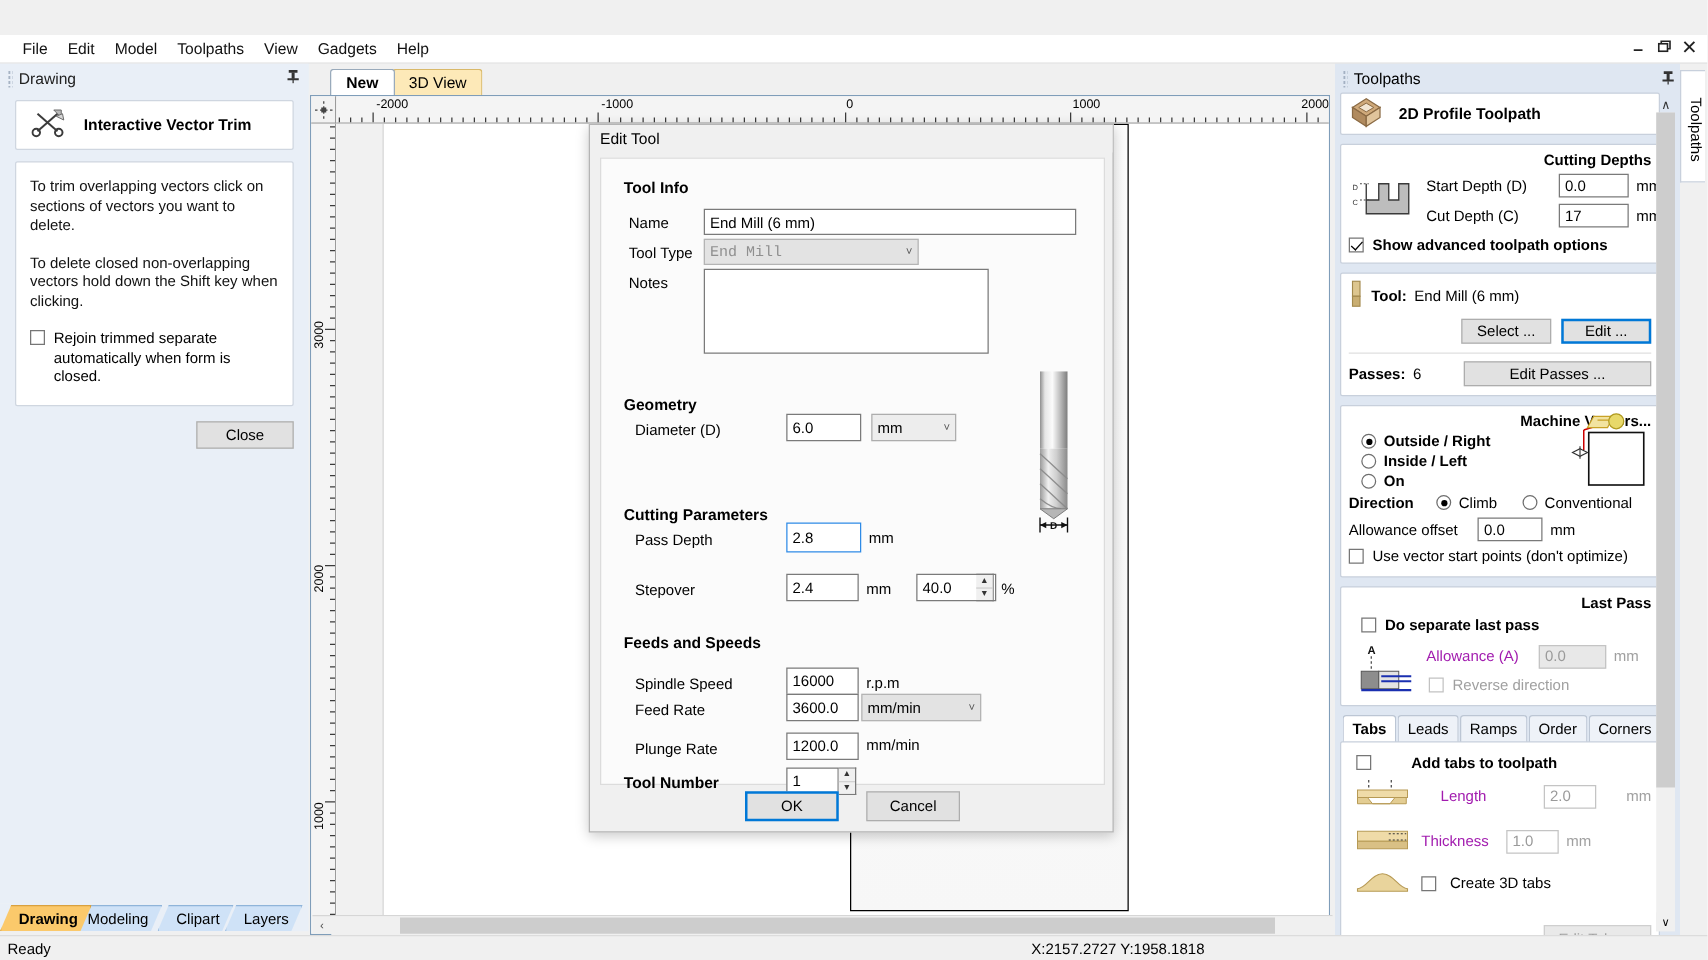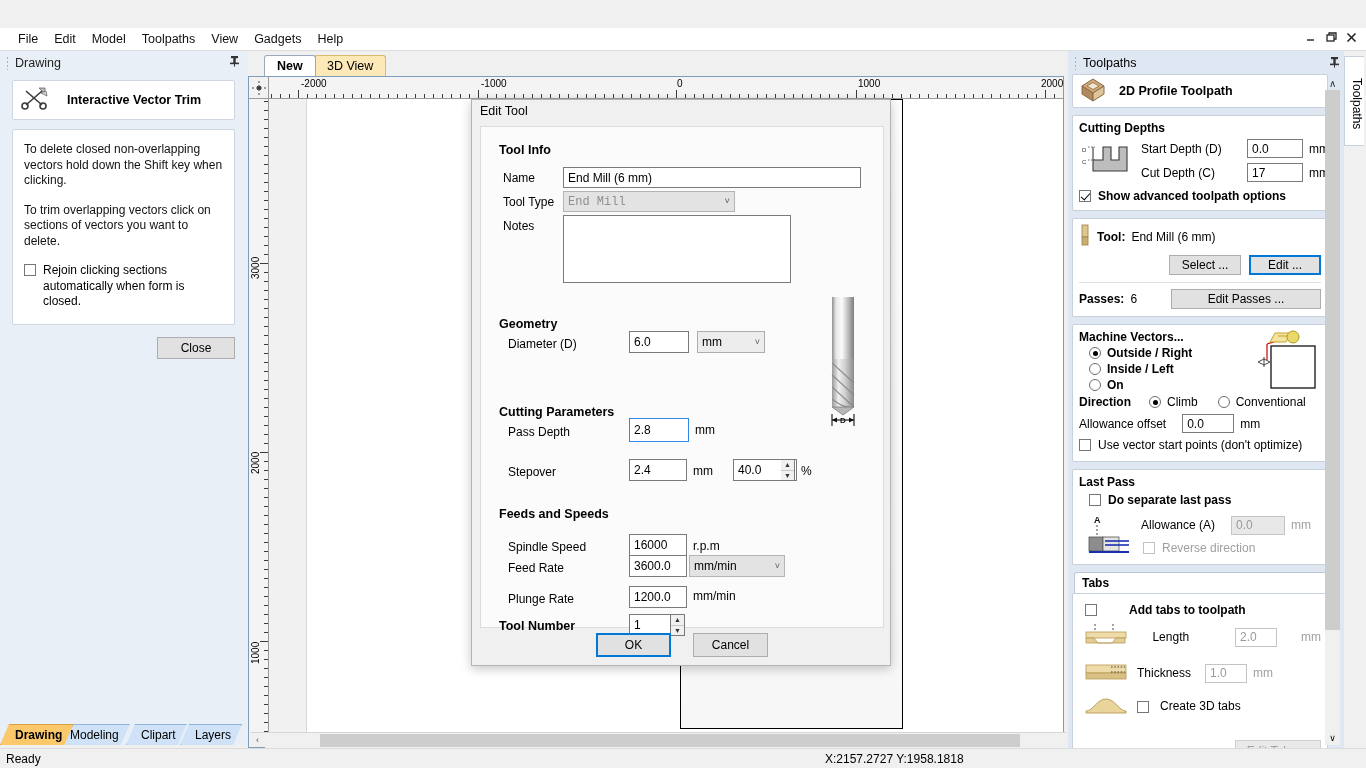--- a/index.html
+++ b/index.html
@@ -46,21 +46,21 @@
   }
   .grip { width:4px; height:14px; margin-right:5px;
     background-image: radial-gradient(#9aa8bb 40%, transparent 41%);
     background-size:3px 4px; opacity:.85; }
   .dock-pin { margin-left:auto; margin-right:7px; color:#333; font-size:12px; }
   .dock-body { position:absolute; left:0; top:23px; width:247px; height:649px; padding:6px 12px 0 12px; }
 
   .panel-card {
     background:#fff; border:1px solid #cfd6e0; border-radius:2px;
   }
-  .tool-header { height:40px; display:flex; align-items:center; padding:0 8px; margin-bottom:9px; }
+  .tool-header { height:40px; display:flex; align-items:center; padding:0 8px; margin-bottom:9px;text-align:right; }
   .tool-header .icon { width:34px; height:30px; flex:0 0 34px; position:relative; }
   .tool-header .label { font-weight:bold; font-size:12.5px; margin-left:12px; }
 
   .help-card { padding:12px 11px 14px 11px; }
   .help-card p { margin:0 0 14px 0; font-size:12px; line-height:15.5px; color:#111; }
   .chk-row { display:flex; align-items:flex-start; gap:7px; }
   .chk {
     width:12px; height:12px; border:1px solid #767676; background:#fff;
     flex:0 0 12px; margin-top:1px; position:relative;
   }
@@ -146,21 +146,21 @@
   .right-dock {
     position:absolute; left:1068px; top:51px; width:276px; height:697px;
     background:#dfe7f2;
   }
   .rd-head { height:23px; display:flex; align-items:center; padding-left:6px; font-size:12.5px; }
   .rd-body { position:absolute; left:4px; top:23px; width:256px; bottom:10px; }
   .grp {
     background:#fff; border:1px solid #c8d0dc; border-radius:2px;
     margin-bottom:7px; padding:5px 6px 7px 6px; position:relative;
   }
-  .grp-title { font-weight:bold; font-size:12px; margin-bottom:2px; }
+  .grp-title { font-weight:bold; font-size:12px; margin-bottom:2px;text-align:right; }
   .tp-header { display:flex; align-items:center; height:34px; padding-left:4px; }
   .tp-header .tp-label { font-weight:bold; font-size:12.5px; margin-left:12px; }
 
   .fld {
     border:1px solid #7a7a7a; background:#fff; height:19px; font-size:12px;
     padding:1px 4px; font-family:"Liberation Sans", sans-serif; color:#000;
   }
   .fld.focus { border:1px solid #2e8ae6; }
   .fld.dis { background:#e8e8e8; color:#9a9a9a; border-color:#c4c4c4; }
   .unit { font-size:12px; }
@@ -203,21 +203,21 @@
     background:#f0f0f0; border:1px solid #b4b4b4;
     box-shadow:0 3px 10px rgba(0,0,0,.22);
   }
   .dlg-title { height:22px; display:flex; align-items:center; padding-left:8px; font-size:12.5px; background:#f0f0f0; }
   .dlg-inner {
     position:absolute; left:8px; top:26px; width:404px; height:502px;
     background:#fbfbfb; border:1px solid #dcdcdc;
   }
   .sec-title { font-weight:bold; font-size:12.5px; }
   .lbl { font-size:12px; }
-  .lbl.dis { color:#000000; }
+  .lbl.dis { color:#a21caf; }
   .dlg-buttons { position:absolute; left:0; top:533px; width:420px; display:flex; justify-content:center; gap:22px; }
   .dlg-btn { min-width:75px; padding:4px 10px; font-size:12px; background:#e1e1e1; border:1px solid #adadad; text-align:center;}
   .dlg-btn.default { border:2px solid #0078d7; padding:3px 9px; }
 
   .spin { width:14px; height:19px; display:flex; flex-direction:column; border:1px solid #7a7a7a; border-left:none; }
   .spin div { flex:1; display:flex; align-items:center; justify-content:center; font-size:7px; background:#f0f0f0; color:#333; }
   .spin div:first-child { border-bottom:1px solid #c8c8c8; }
 
   .sel {
     height:21px; border:1px solid #b4b4b4; background:#e3e3e3; font-size:12px;
@@ -289,25 +289,25 @@
             <circle cx="4" cy="21" r="3" fill="none" stroke="#3b3b3b" stroke-width="1.6"></circle>
             <circle cx="22" cy="21" r="3" fill="none" stroke="#3b3b3b" stroke-width="1.6"></circle>
             <path d="M18,3 l6,0 l0,6 z" fill="#b9b9b9" stroke="#6a6a6a" stroke-width="0.8"></path>
             <path d="M20,8 l5,-2 l1,5 z" fill="#d8d8d8" stroke="#6a6a6a" stroke-width="0.8"></path>
           </svg>
         </span>
         <span class="label">Interactive Vector Trim</span>
       </div>
 
       <div class="panel-card help-card">
+        <p>To trim overlapping vectors click on sections of vectors you want to delete.</p>
         <p>To delete closed non-overlapping vectors hold down the Shift key when clicking.</p>
-        <p>To trim overlapping vectors click on sections of vectors you want to delete.</p>
         <div class="chk-row">
           <span class="chk"></span>
-          <span class="chk-label">Rejoin clicking sections automatically when form is closed.</span>
+          <span class="chk-label">Rejoin trimmed separate automatically when form is closed.</span>
         </div>
       </div>
 
       <div class="close-btn-wrap">
         <button class="btn">Close</button>
       </div>
     </div>
   </div>
 
   <div class="left-tabs">
@@ -666,21 +666,21 @@
             <input class="fld dis" style="width: 54px;" disabled="" value="0.0">
             <span class="unit" style="color:#a0a0a0;">mm</span>
           </div>
           <div class="abs chk-row" style="left:64px; top:30px;">
             <span class="chk" style="border-color:#c2c2c2;"></span>
             <span class="chk-label" style="color:#a0a0a0;">Reverse direction</span>
           </div>
         </div>
       </div>
 
-      <div class="rtabs" style="margin-top:2px;flex-direction:column;">
+      <div class="rtabs" style="margin-top:2px;">
         <div class="rtab active">Tabs</div>
         <div class="rtab">Leads</div>
         <div class="rtab">Ramps</div>
         <div class="rtab">Order</div>
         <div class="rtab">Corners</div>
       </div>
 
       <div class="grp" style="margin-top:-1px; height:182px;">
         <div class="chk-row" style="margin:4px 0 6px 6px;gap:32px;">
           <span class="chk"></span>

